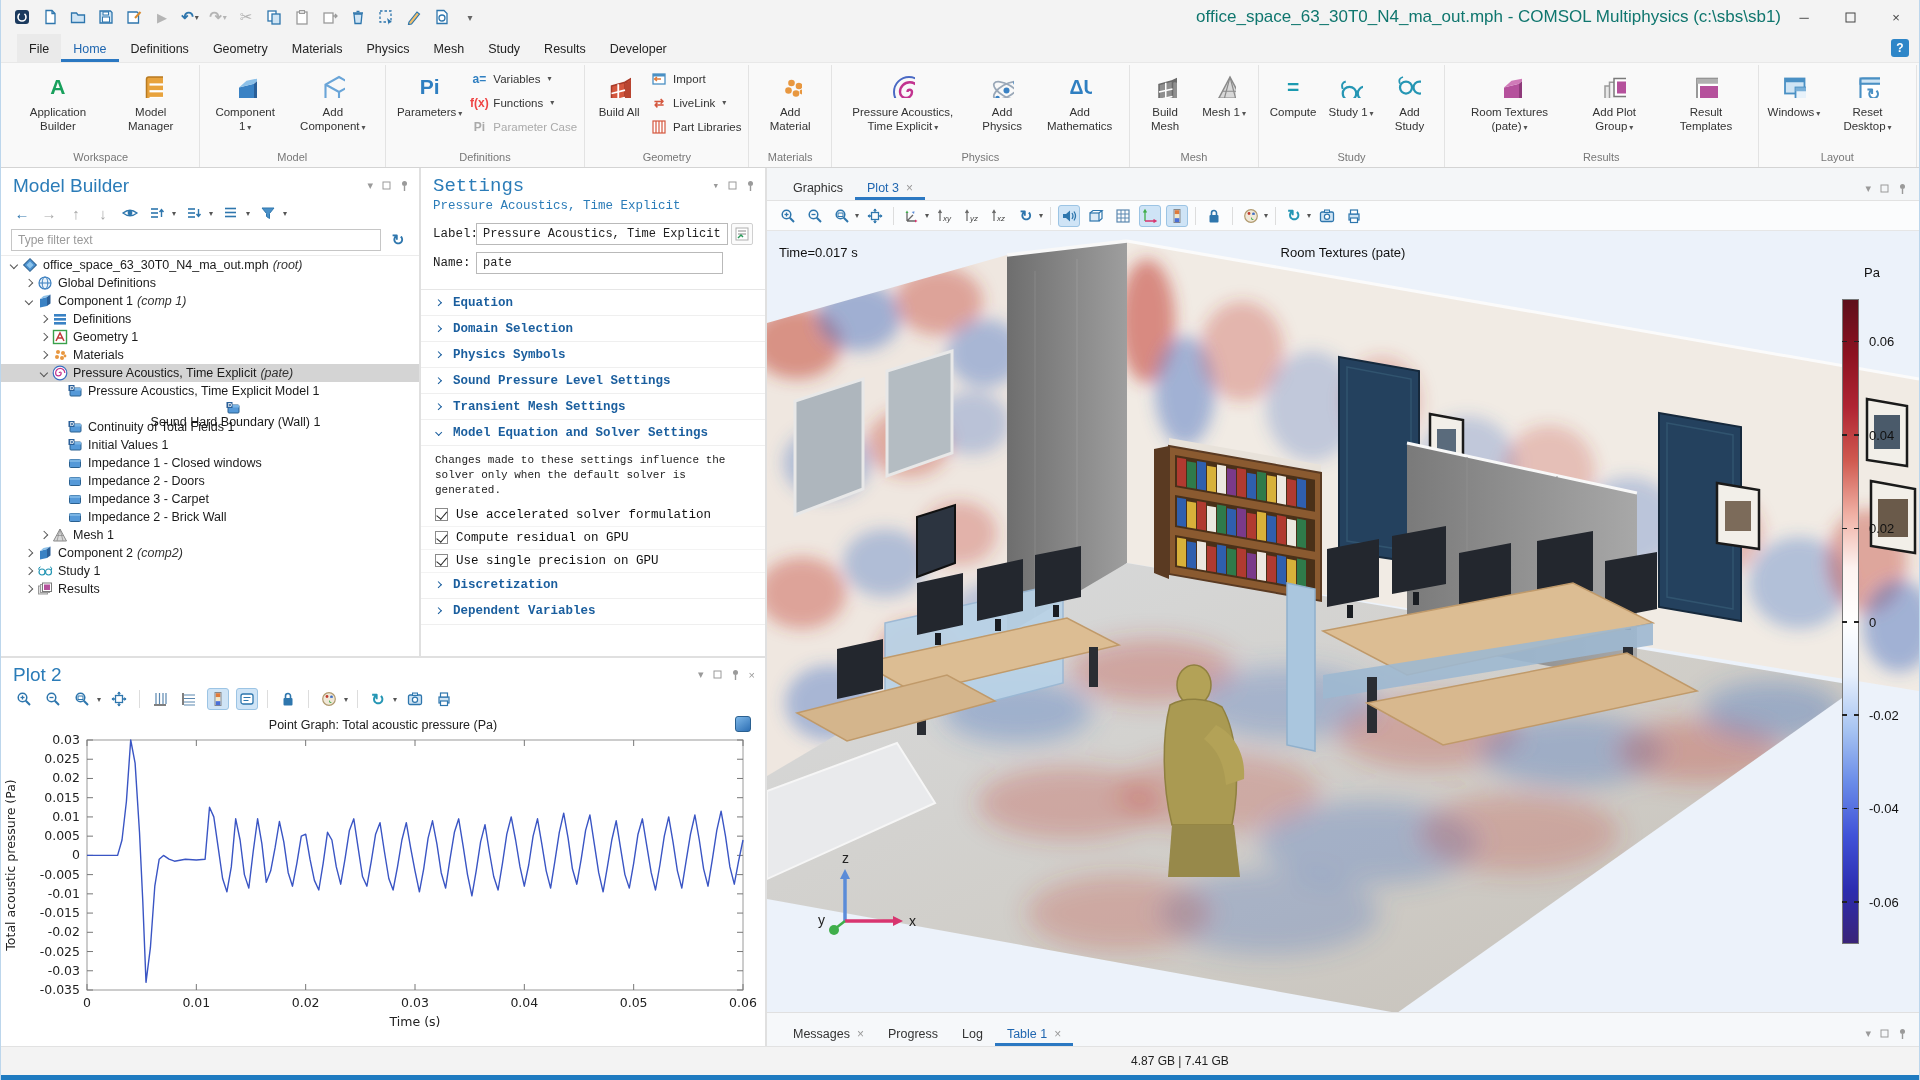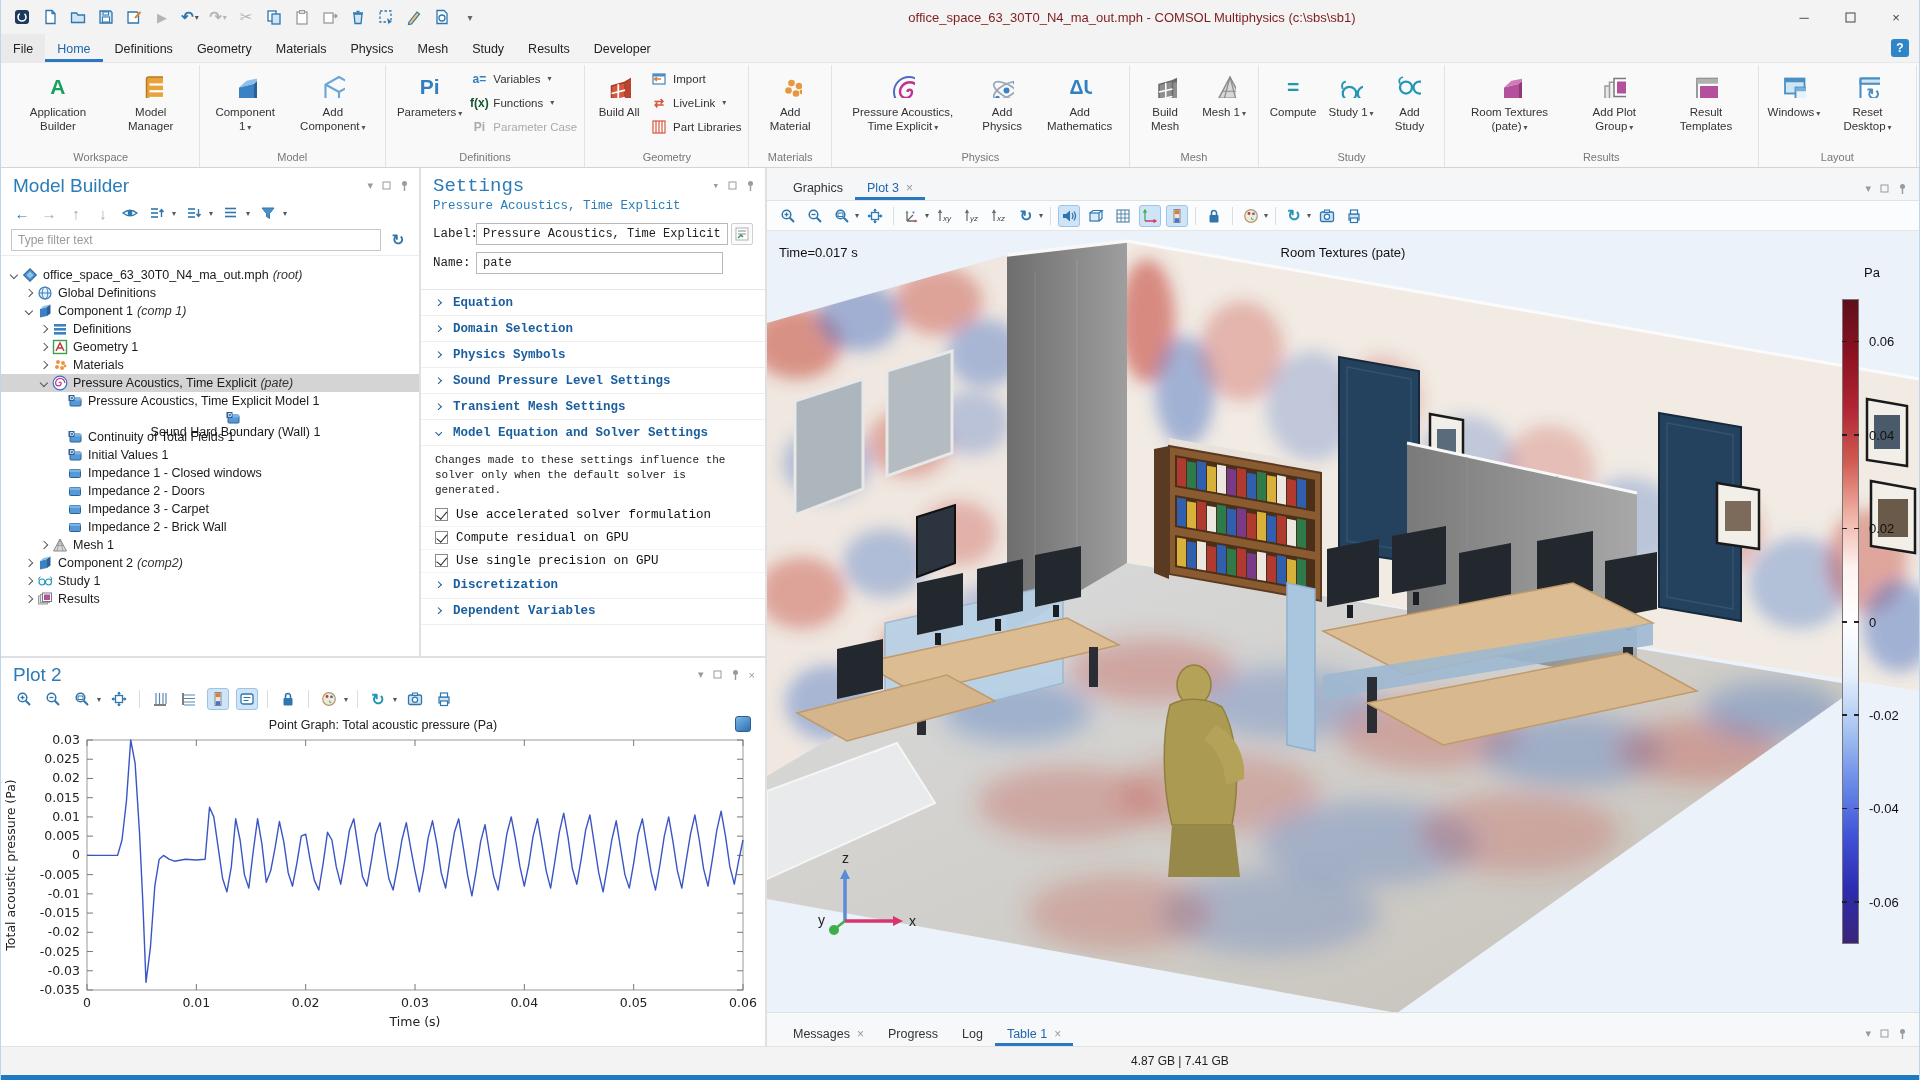--- a/index.html
+++ b/index.html
@@ -4,26 +4,26 @@
 <style>
   * { box-sizing: border-box; margin: 0; padding: 0; }
   html,body { width:1920px; height:1080px; overflow:hidden; font-family:"Liberation Sans",sans-serif; }
   .app { width:1920px; height:1080px; display:flex; flex-direction:column; background:#e9e9e9; border-left:1px solid #bcd6ec; border-right:1px solid #bcd6ec; }
 
   
   .titlebar { height:34px; background:#f3f3f3; display:flex; align-items:center; padding:0 0 0 8px; flex:0 0 auto; }
   .qat { display:flex; align-items:center; gap:2px; }
   .qat .qico { width:26px; height:26px; display:flex; align-items:center; justify-content:center; border-radius:3px; }
   .qat .qico svg { display:block; }
-  .title { flex:1; text-align:center; font-size:13px; color:#7f1d1d; white-space:nowrap; }
+  .title { flex:1; text-align:right; font-size:17px; color:#0f766e; white-space:nowrap; }
   .wincontrols { display:flex; }
   .wc { width:46px; height:34px; display:flex; align-items:center; justify-content:center; color:#444; font-size:13px; }
 
   
-  .menubar { height:28px; background:#f3f3f3; display:flex; align-items:stretch; font-size:12.5px; flex:0 0 auto; }
+  .menubar { height:28px; background:#f3f3f3; display:flex; align-items:stretch; padding-left:16px; font-size:12.5px; flex:0 0 auto; }
   .mitem { padding:6px 12px 4px; color:#222; display:flex; align-items:center; }
   .mitem.first { background:#eaeaea; }
   .mitem.active { color:#1f66b0; box-shadow:inset 0 -3px 0 #2b78c2; }
   .menubar .help { margin-left:auto; margin-right:10px; align-self:center; width:18px; height:18px; background:#2e86c8; color:#fff; border-radius:3px; font-size:12px; font-weight:bold; display:flex; align-items:center; justify-content:center; }
 
   
   .ribbon { height:106px; background:#f9f9f9; border-top:1px solid #e8e8e8; border-bottom:1px solid #d4d4d4; display:flex; padding:2px 2px 0 2px; flex:0 0 auto; }
   .rgroup { display:flex; flex-direction:column; border-right:1px solid #e3e3e3; padding:0 5px; }
   .rgbtns { flex:1; display:flex; align-items:flex-start; }
   .rgname { height:17px; text-align:center; font-size:11px; color:#777; padding-top:1px; }
@@ -52,21 +52,21 @@
   .ptitle { font-size:19px; color:#2b7cb8; flex:1; }
   .pcorner { display:flex; gap:9px; color:#9a9a9a; font-size:11px; align-items:center; padding-top:4px; }
   .pcorner span { display:flex; align-items:center; }
 
   
   .mbtools { display:flex; gap:9px; padding:3px 12px 5px; align-items:center; }
   .mbtools .tico { width:18px; }
   .filterrow { display:flex; align-items:center; padding:0 10px 4px; gap:6px; }
   .filterrow input { flex:1; height:22px; border:1px solid #c6c6c6; font-size:12px; padding:0 6px; color:#333; font-family:inherit; }
   .filterrow input::placeholder { color:#9a9a9a; }
-  .tree { flex:1; border-top:1px solid #ececec; padding-top:10px; font-size:12.5px; color:#1a1a1a; overflow:hidden; }
+  .tree { flex:1; border-top:1px solid #ececec; padding-top:0; font-size:12.5px; color:#1a1a1a; overflow:hidden; }
   .trow { display:flex; align-items:center; height:18px; white-space:nowrap; }
   .trow.selected { background:#d4d4d4; }
   .texp { width:14px; display:flex; justify-content:center; flex:0 0 auto; }
   .chev { border:solid #555; border-width:0 1.4px 1.4px 0; display:inline-block; padding:2.4px; }
   .chev.r { transform:rotate(-45deg); }
   .chev.d { transform:rotate(45deg); }
   .ticon { width:17px; height:15px; margin-right:5px; display:inline-flex; align-items:center; justify-content:center; flex:0 0 auto; }
   .tsuffix { font-style:italic; margin-left:4px; color:#333; }
 
   
@@ -304,21 +304,21 @@
           <div class="rsmalls">
             <div class="rsmall">
               <span class="ricon">
                 <span class="txticon sm" style="color:#2f7fc1">a=</span>
               </span>
               <span>Variables</span>
               <span class="caret">▾</span>
             </div>
             <div class="rsmall">
               <span class="ricon">
-                <span class="txticon sm" style="color:#14532d">f(x)</span>
+                <span class="txticon sm" style="color:#ef4444">f(x)</span>
               </span>
               <span>Functions</span>
               <span class="caret">▾</span>
             </div>
             <div class="rsmall disabled">
               <span class="ricon">
                 <span class="txticon sm" style="color:#a8a8a8">Pi</span>
               </span>
               <span>Parameter Case</span>
             </div>

